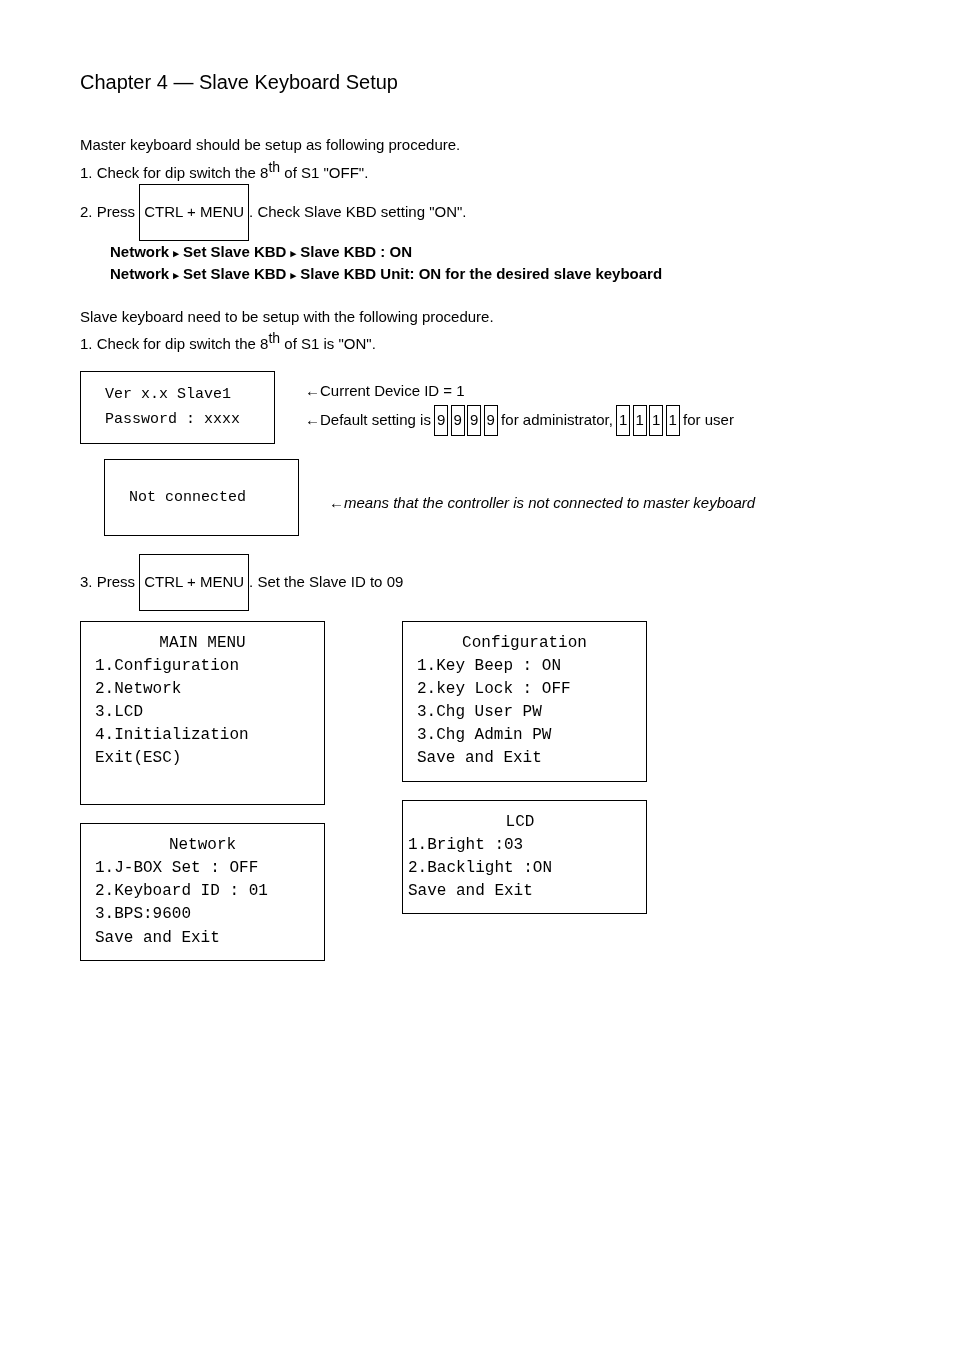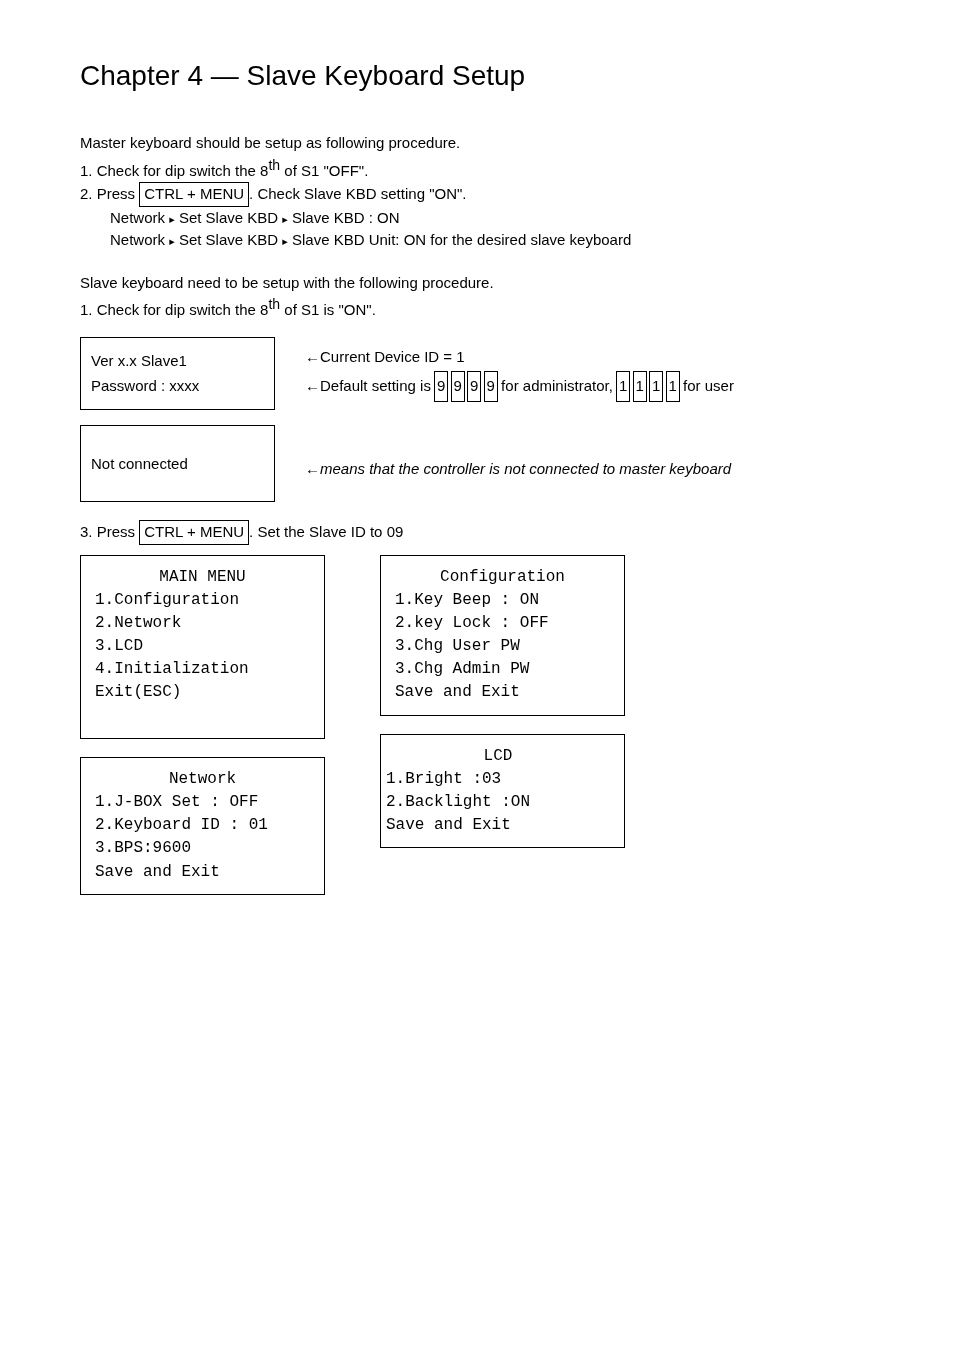--- a/index.html
+++ b/index.html
@@ -8,36 +8,38 @@
       box-sizing: border-box;
     }
     body {
       font-family: Arial, Helvetica, sans-serif;
       background: #fff;
       padding: 60px 80px;
       font-size: 15px;
       color: #000;
     }
     .chapter-title {
-      font-size: 28px;
+      font-size: 20px;
       font-weight: normal;
       margin-bottom: 40px;
+      margin-top: 11px;
     }
     .section {
       margin-bottom: 20px;
     }
     .text-line {
       line-height: 1.5;
     }
     .indent {
       padding-left: 30px;
+      font-weight: bold;
     }
     .key-box {
       border: 1px solid #000;
-      padding: 0 4px;
+      padding: 16px 4px;
       display: inline-block;
     }
     .digit-box {
       border: 1px solid #000;
       padding: 0 2px;
       display: inline-block;
       min-width: 12px;
       text-align: center;
       margin: 0 -1px;
     }
@@ -48,43 +50,44 @@
       font-family: Arial, sans-serif;
     }
     .lcd-row {
       display: flex;
       align-items: flex-start;
       margin-top: 15px;
       margin-bottom: 10px;
     }
     .lcd-box {
       border: 1.5px solid #000;
-      padding: 10px 10px;
+      padding: 10px 24px;
       min-width: 195px;
       font-size: 15px;
       line-height: 1.7;
+      font-family: Liberation Mono, monospace;
     }
     .lcd-box .line1 {
       display: block;
     }
     .lcd-box .line2 {
       display: block;
     }
     .lcd-desc {
       margin-left: 30px;
       line-height: 1.9;
       padding-top: 6px;
     }
     .lcd-desc .desc-line {
       display: block;
     }
     .menu-row {
       display: flex;
       align-items: flex-start;
-      gap: 55px;
+      gap: 77px;
       margin-top: 10px;
     }
     .menu-col {
       display: flex;
       flex-direction: column;
       gap: 18px;
     }
     .menu-box {
       border: 1.5px solid #000;
       padding: 10px 14px 10px 14px;
@@ -150,21 +153,21 @@
       <span class="desc-line">
         <span class="arrow">←</span><span>Current Device ID = 1</span>
       </span>
       <span class="desc-line">
         <span class="arrow">←</span><span>Default setting is </span><span class="digit-box">9</span> <span class="digit-box">9</span> <span class="digit-box">9</span> <span class="digit-box">9</span><span> for administrator, </span><span class="digit-box">1</span> <span class="digit-box">1</span> <span class="digit-box">1</span> <span class="digit-box">1</span><span> for user</span>
       </span>
     </div>
   </div>
 
   <div class="lcd-row">
-    <div class="lcd-box lcd-wide" style="padding-top:25px;padding-bottom:25px;">
+    <div class="lcd-box lcd-wide" style="padding-top:25px;padding-bottom:25px;margin-left:24px;">
       <span class="line1">Not connected</span>
     </div>
     <div class="lcd-desc" style="padding-top:30px;font-style:italic;">
       <span class="desc-line">
         <span class="arrow">←</span><span>means that the controller is not connected to master keyboard</span>
       </span>
     </div>
   </div>
 
   <div class="text-line" style="margin-top:18px;">

